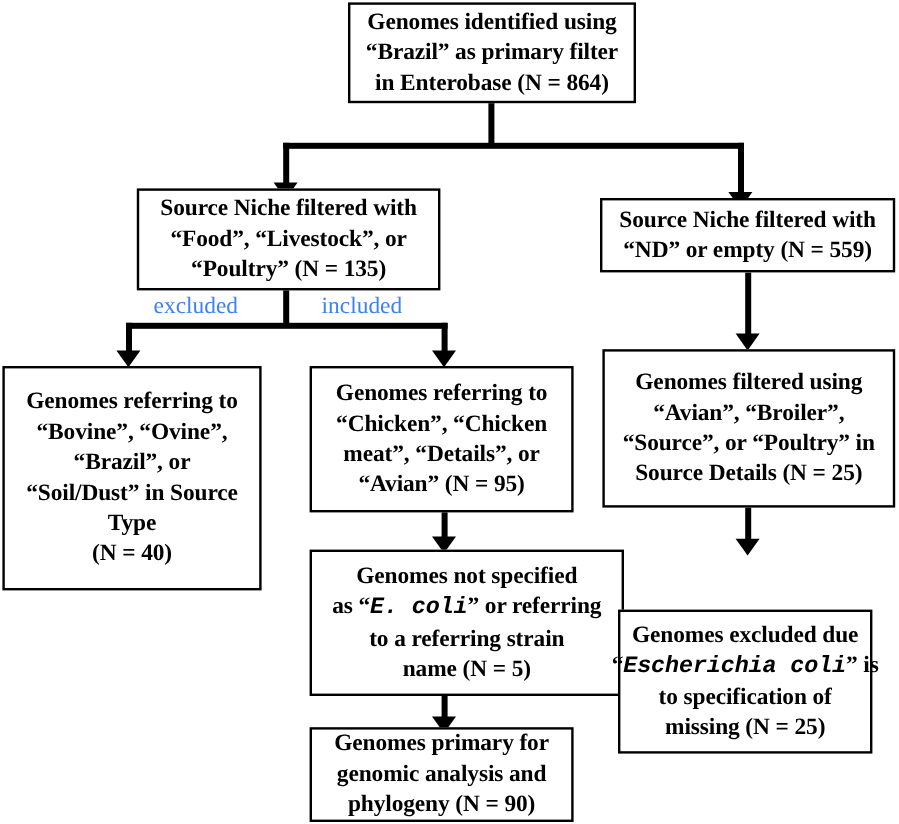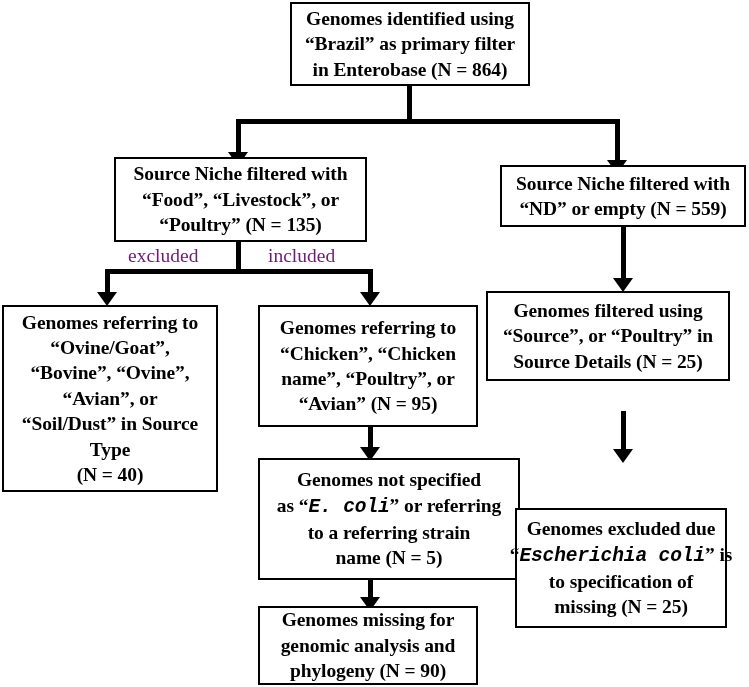--- a/index.html
+++ b/index.html
@@ -32,21 +32,21 @@
     line-height: 1.30;
     letter-spacing: -0.1px;
     padding: 3px 5px;
     z-index: 3;
   }
   .node .ln { display: block; white-space: nowrap; }
   .node .it { font-style: italic; font-family: Liberation Mono, monospace; }
 
   .edge-label {
     position: absolute;
-    color: #701a75;
+    color: #3b82f6;
     font-family: "Liberation Serif", "DejaVu Serif", serif;
     font-size: 19.5px;
     font-weight: normal;
     line-height: 1;
     white-space: nowrap;
     z-index: 4;
   }
 
   .vline {
     position: absolute;
@@ -116,50 +116,50 @@
     <span class="ln">“Poultry” (N = 135)</span>
   </div>
 
   <div class="node" style="left:500px; top:165px; width:246px; height:62px;">
     <span class="ln">Source Niche filtered with</span>
     <span class="ln">“ND” or empty (N = 559)</span>
   </div>
 
   <div class="node" style="left:2px; top:305px; width:216px; height:187px;">
     <span class="ln">Genomes referring to</span>
-    <span class="ln">“Ovine/Goat”,</span>
     <span class="ln">“Bovine”, “Ovine”,</span>
-    <span class="ln">“Avian”, or</span>
+    <span class="ln">“Brazil”, or</span>
     <span class="ln">“Soil/Dust” in Source</span>
     <span class="ln">Type</span>
     <span class="ln">(N = 40)</span>
   </div>
 
   <div class="node" style="left:258px; top:305px; width:220px; height:122px;">
     <span class="ln">Genomes referring to</span>
     <span class="ln">“Chicken”, “Chicken</span>
-    <span class="ln">name”, “Poultry”, or</span>
+    <span class="ln">meat”, “Details”, or</span>
     <span class="ln">“Avian” (N = 95)</span>
   </div>
 
   <div class="node" style="left:258px; top:458px; width:262px; height:122px;">
     <span class="ln">Genomes not specified</span>
     <span class="ln"><span>as “</span><span class="it">E. coli</span><span>” or referring</span></span>
     <span class="ln">to a referring strain</span>
     <span class="ln">name (N = 5)</span>
   </div>
 
   <div class="node" style="left:258px; top:606px; width:220px; height:79px;">
-    <span class="ln">Genomes missing for</span>
+    <span class="ln">Genomes primary for</span>
     <span class="ln">genomic analysis and</span>
     <span class="ln">phylogeny (N = 90)</span>
   </div>
 
-  <div class="node" style="left:486px; top:291px; width:244px; height:90px;">
+  <div class="node" style="left:502px; top:291px; width:244px; height:132px;">
     <span class="ln">Genomes filtered using</span>
+    <span class="ln">“Avian”, “Broiler”,</span>
     <span class="ln">“Source”, or “Poultry” in</span>
     <span class="ln">Source Details (N = 25)</span>
   </div>
 
   <div class="node" style="left:515px; top:460px; width:212px; height:120px;margin-top:48px;">
     <span class="ln">Genomes excluded due</span>
     <span class="ln"><span>“</span><span class="it">Escherichia coli</span><span>” is</span></span>
     <span class="ln">to specification of</span>
     <span class="ln">missing  (N = 25)</span>
   </div>

